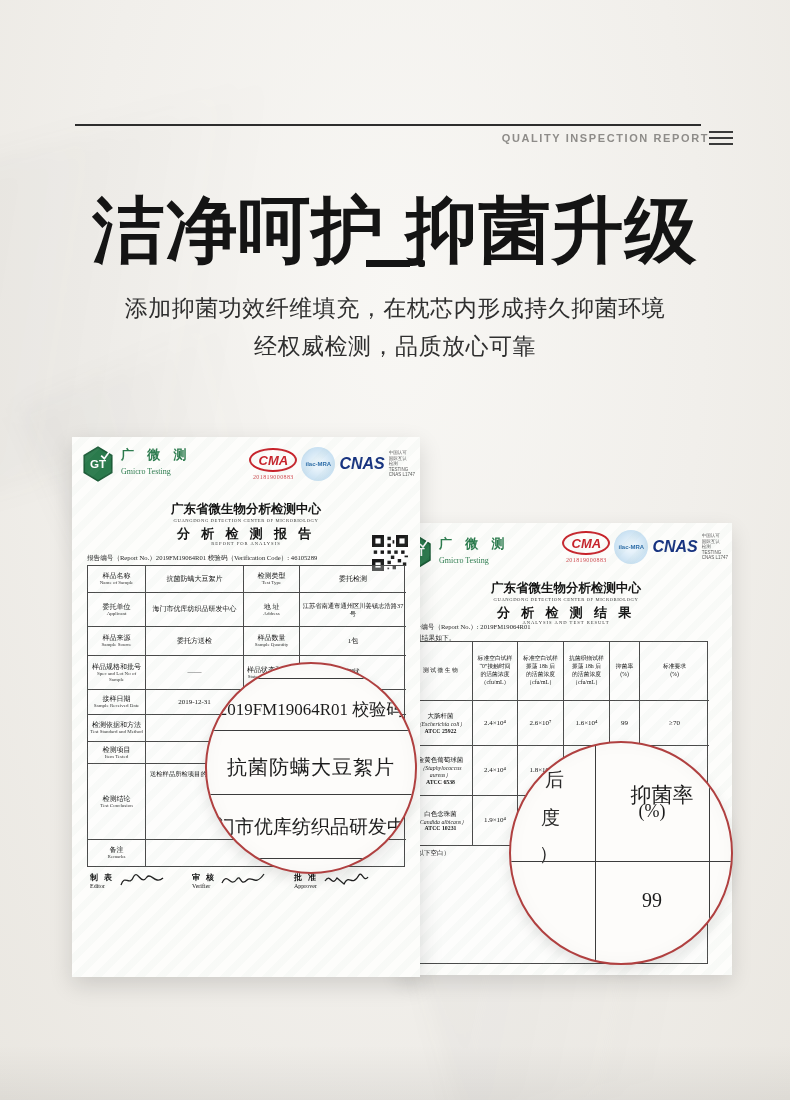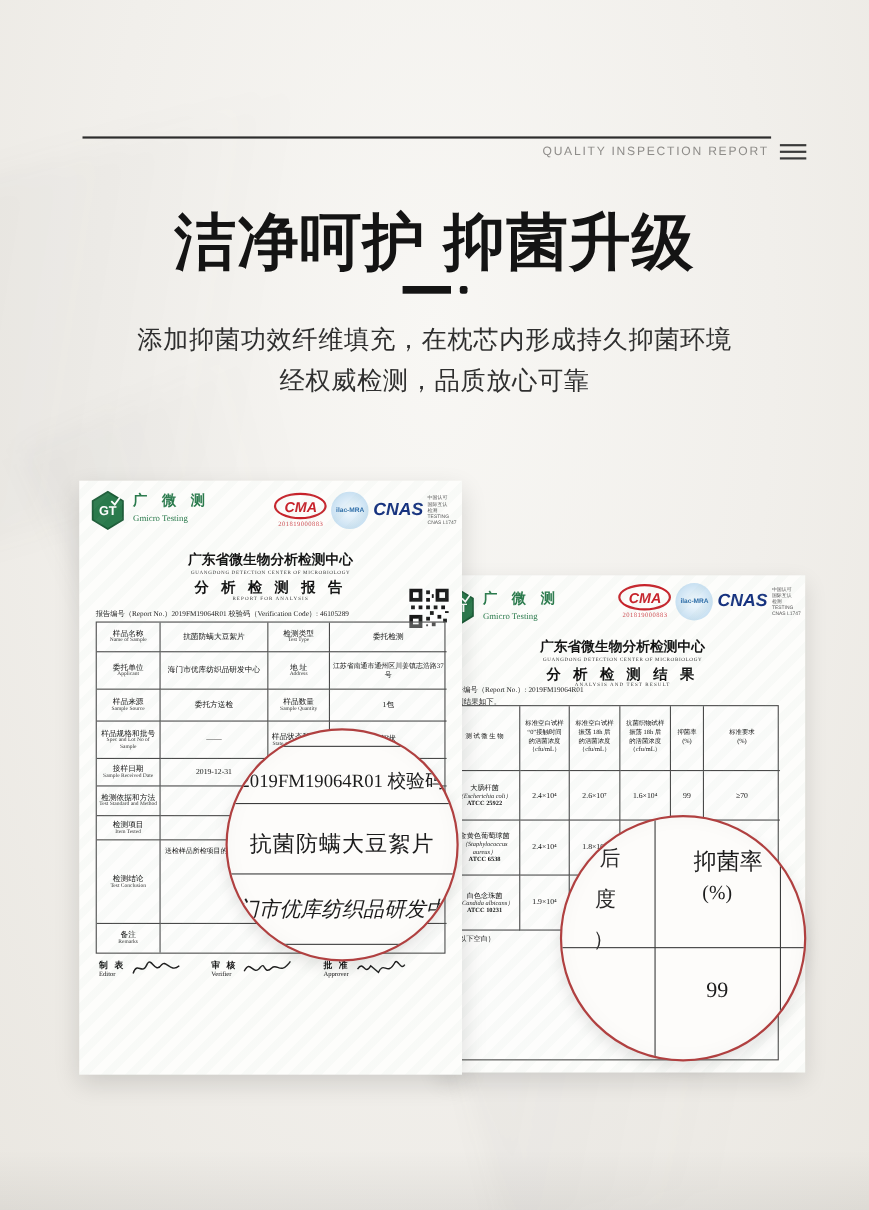--- a/index.html
+++ b/index.html
@@ -23,28 +23,28 @@
     background:linear-gradient(100deg, rgba(60,60,55,0.04), rgba(255,255,255,0) 65%);
     transform:rotate(-24deg); filter:blur(12px); }
   .sw3 { right:-60px; bottom:20px; width:420px; height:200px;
     background:linear-gradient(115deg, rgba(60,60,55,0.035), rgba(255,255,255,0) 60%);
     transform:rotate(-14deg); filter:blur(12px); }
   .bottom-shade { position:absolute; left:0; bottom:0; width:100%; height:55px;
     background:linear-gradient(180deg, rgba(0,0,0,0), rgba(0,0,0,0.055)); }
 
   
   .top-line { position:absolute; left:75px; top:124px; width:626px; height:2px; background:#2d2d2d; }
-  .top-row { position:absolute; left:75px; top:131px; width:658px; display:flex; justify-content:flex-end; align-items:center; gap:10px; }
+  .top-row { position:absolute; left:75px; top:131px; width:658px; display:flex; justify-content:flex-end; align-items:center; gap:0;font-weight:bold; }
   .qir { font-size:11px; letter-spacing:1.6px; color:#8e8c89; }
   .burger { width:24px; height:14px; display:flex; flex-direction:column; justify-content:space-between; cursor:pointer; }
   .burger span { display:block; height:2px; background:#3a3a3a; }
 
   
   .hero-title { position:absolute; top:183px; left:0; width:100%; text-align:center;
-    font-size:56px; font-weight:bold; color:#141414; letter-spacing:1px; }
+    font-size:72px; font-weight:bold; color:#141414; letter-spacing:1px; }
   .title-dash { position:absolute; top:260px; left:0; width:100%; display:flex; justify-content:center; align-items:center; gap:8px; }
   .title-dash .bar { width:44px; height:7px; background:#141414; }
   .title-dash .dot { width:7px; height:7px; background:#141414; border-radius:2px; }
   .sub { position:absolute; left:0; width:100%; text-align:center; font-size:23px; color:#2f2f2f; letter-spacing:0.5px; }
   .sub1 { top:293px; } .sub2 { top:331px; }
 
   
   .cert { position:absolute; background:#fdfdfb; font-family:"Liberation Serif", serif; color:#222; }
   .cert::after { content:""; position:absolute; inset:0;
     background:repeating-linear-gradient(-45deg, rgba(160,190,175,0.05) 0 7px, rgba(255,255,255,0) 7px 15px);
@@ -135,22 +135,22 @@
   
   .mag { position:absolute; border-radius:50%; border:2px solid #b04040;
     background:#fdfcfa; overflow:hidden; box-shadow:0 6px 14px rgba(0,0,0,0.10), inset 0 0 18px rgba(0,0,0,0.03); z-index:5; }
   .mag-left { left:133px; top:225px; width:212px; height:212px; }
   .mag-right { left:109px; top:218px; width:224px; height:224px; }
   .mag .hline { position:absolute; left:0; width:100%; height:1.4px; background:#3c3c3c; }
   .mag .vline { position:absolute; top:0; width:1.4px; height:100%; background:#3c3c3c; }
   .mag .mtxt { position:absolute; left:0; width:100%; text-align:center; white-space:nowrap; color:#1c1c1c; }
   .mag-left .t1 { top:34px; font-size:17px; }
   .mag-left .t2 { top:90px; font-size:20px; letter-spacing:1px; }
-  .mag-left .t3 { top:150px; font-size:19px;font-style:italic; }
-  .mag-right .mh { top:26px;  font-size:21px; left:86px; width:110px;padding-left:20px; }
+  .mag-left .t3 { top:150px; font-size:19px; }
+  .mag-right .mh { top:38px;  font-size:21px; left:86px; width:110px;padding-left:20px; }
   .mag-right .mu { top:58px;  font-size:18px; left:86px; width:110px; }
   .mag-right .mv { top:146px; font-size:20px; left:86px; width:110px; }
   .mag-right .frag { position:absolute; font-size:19px; color:#2a2a2a; }
 </style>
 </head>
 <body>
 
 <div class="page">
   <div class="sw sw1"></div>
   <div class="sw sw2"></div>

